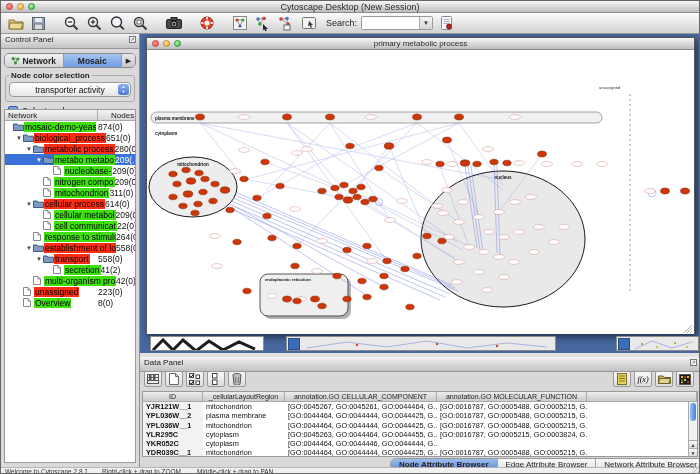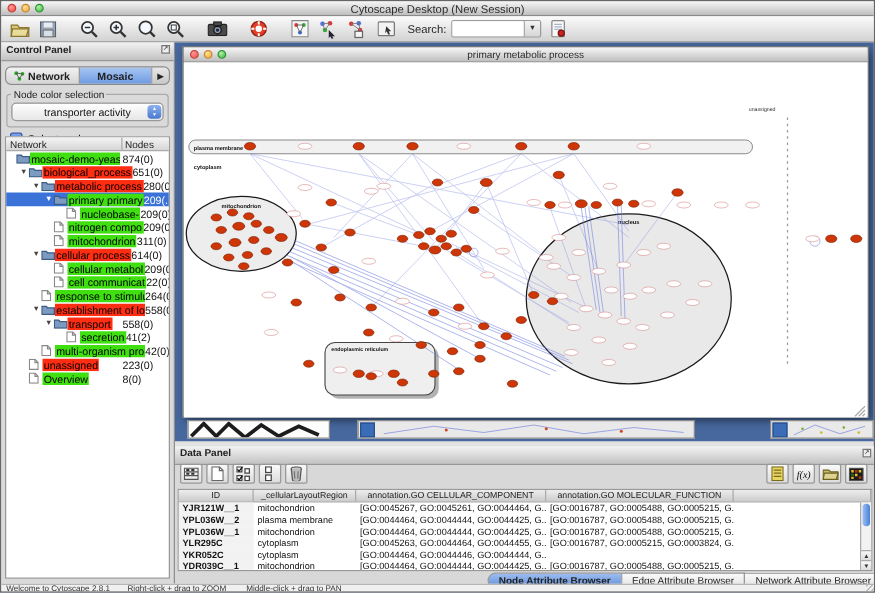--- a/index.html
+++ b/index.html
@@ -16,36 +16,36 @@
 
 #toolbar{position:absolute;left:0;top:12px;width:700px;height:21px;background:linear-gradient(#fbfbfb,#d2d2d2);border-bottom:1px solid #979797;display:flex;align-items:center;padding:0 5px;gap:4px}
 .tbi{width:19px;height:17px;display:flex;align-items:center;justify-content:center}
 .tbsep{width:6px;height:1px}
 #searchlbl{font-size:9px;color:#222;margin-left:4px}
 .combo{position:relative;width:72px;height:14px;background:#fff;border:1px solid #9a9a9a;border-radius:2px;display:flex}
 .combo input{width:56px;height:12px;border:none;outline:none;font-size:9px;padding:0 2px}
 .combo .dd{position:absolute;right:0;top:0;width:13px;height:12px;border-left:1px solid #aaa;background:linear-gradient(#f4f4f4,#d6d6d6);font-size:6px;color:#333;text-align:center;line-height:12px}
 
 #cpanel{position:absolute;left:0;top:33px;width:139px;height:433px;background:#dadada;border-right:1px solid #8f8f8f}
-.phead{position:relative;height:15px;background:linear-gradient(#f3f3f3,#c2c2c2);border-bottom:1px solid #979797;font-size:8px;font-weight:bold;color:#222;padding-left:4px;line-height:11px}
+.phead{position:relative;height:15px;background:linear-gradient(#f3f3f3,#c2c2c2);border-bottom:1px solid #979797;font-size:8px;font-weight:normal;color:#222;padding-left:4px;line-height:11px}
 .floatic{position:absolute;right:3px;top:2px;width:7px;height:7px;border:1px solid #777;background:#eee;font-size:5px;line-height:5px;text-align:center;color:#555}
 #cptabs{display:flex;margin:4px 3px 3px 3px;height:15px;border:1px solid #8a8a8a;border-radius:5px;overflow:hidden;background:#cfcfcf}
 .seg{flex:1;display:flex;align-items:center;justify-content:center;font-size:8.5px;font-weight:bold;color:#222;border-right:1px solid #999;gap:2px;background:linear-gradient(#f2f2f2,#d4d4d4)}
 .seg.sel{background:linear-gradient(#a7c6f2,#6f9bе2);background:linear-gradient(#a7c6f2,#6f9be2)}
 .seg-arrow{width:13px;flex:none;display:flex;align-items:center;justify-content:center;font-size:7px;color:#222;background:linear-gradient(#e8e8e8,#c8c8c8)}
 fieldset#colorgrp{margin:2px 4px;border:1px solid #aaa;border-radius:3px;padding:2px 3px 4px 3px}
-fieldset#colorgrp legend{font-size:8px;font-weight:normal;color:#222;padding:0 2px}
+fieldset#colorgrp legend{font-size:8px;font-weight:bold;color:#222;padding:0 2px}
 .macselect{position:relative;height:15px;background:linear-gradient(#fff,#e6e6e6);border:1px solid #999;border-radius:4px;font-size:8.5px;color:#111;display:flex;align-items:center;justify-content:center}
 .macselect .spin{position:absolute;right:1px;top:1px;width:11px;height:11px;border-radius:3px;background:linear-gradient(#8db1ee,#4a78d2);color:#fff;font-size:4px;line-height:5px;text-align:center}
 #selnodes{display:flex;align-items:center;gap:4px;margin:4px 7px;font-size:9px;color:#111}
 #selnodes .cb{width:10px;height:10px;border-radius:2px;background:linear-gradient(#7fa5ea,#3a67c4);border:1px solid #2d54a8;color:#fff;font-size:8px;line-height:9px;text-align:center;font-weight:bold}
 #treebox{position:absolute;left:3px;right:3px;top:75px;bottom:4px;background:#fff;border:1px solid #999}
 #treehead{height:11px;display:flex;background:linear-gradient(#f4f4f4,#d6d6d6);border-bottom:1px solid #aaa;font-size:8px;color:#222}
 #treehead .h1{flex:1;padding-left:3px;line-height:11px}
-#treehead .h2{width:38px;border-left:1px solid #aaa;padding-left:2px;line-height:11px}
+#treehead .h2{width:38px;border-left:1px solid #aaa;padding-left:13px;line-height:11px}
 .trow{height:11px;display:flex;align-items:center;font-size:8.5px;white-space:nowrap;overflow:hidden;padding-right:1px}
 .trow.sel{background:#3a72d8}
 .trow.sel .tnodes,.trow.sel .arr{color:#fff}
 .sp{display:inline-block;height:1px;flex:none}
 .arr{width:8px;flex:none;font-size:6px;color:#444;text-align:center}
 .ticon{width:11px;height:9px;flex:none;display:flex;align-items:center}
 .tlbl{padding:0 1px;color:#000;flex:none;max-width:72px;overflow:hidden}
 .tlbl.green{background:#3fdf10}
 .tlbl.red{background:#ff2d12}
 .tnodes{margin-left:auto;width:36px;flex:none;color:#111;overflow:hidden}
@@ -278,21 +278,21 @@
   </div>
 
   <div class="trow sel">
     <span class="sp" style="width: 30px;"></span>
     <span class="arr">▼</span>
     <span class="ticon">
               <svg width="11" height="9">
                 <path d="M0.5 2 h3.5 l1 1.2 h5.5 v5.3 h-10 z" fill="#7d9ac2" stroke="#3e5b82"></path>
               </svg>
             </span>
-    <span class="tlbl green">primary primary</span>
+    <span class="tlbl green">metabo metabo</span>
     <span class="tnodes">209(...</span>
   </div>
 
   <div class="trow">
     <span class="sp" style="width: 40px;"></span>
     <span class="arr"></span>
     <span class="ticon">
               <svg width="8" height="9">
                 <path d="M0.5 0.5 h4.5 l2.5 2.5 v5.5 h-7 z" fill="#fff" stroke="#888"></path>
                 <path d="M5 0.5 v2.5 h2.5" fill="none" stroke="#888"></path>

